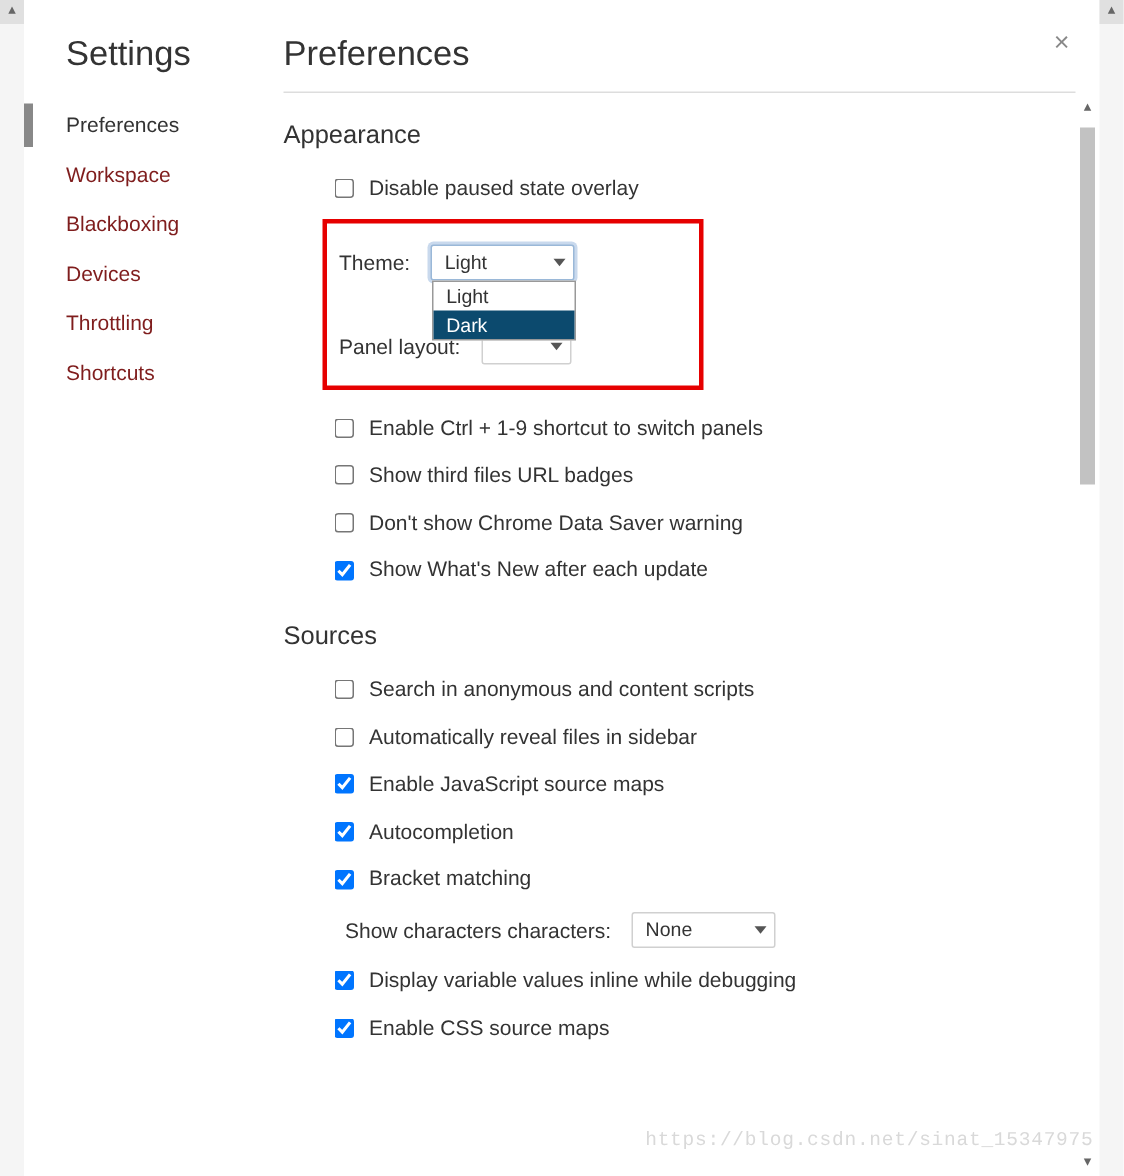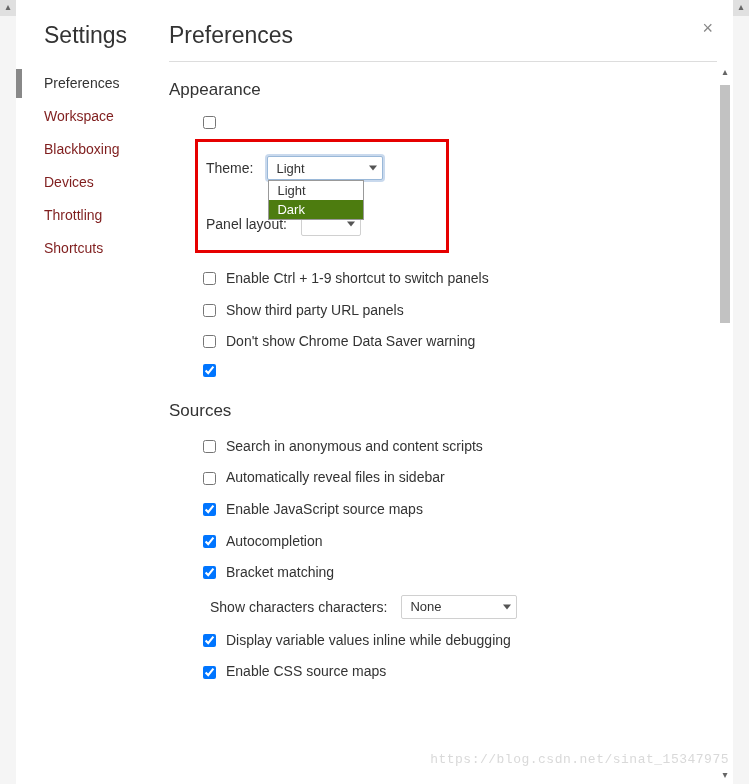--- a/index.html
+++ b/index.html
@@ -35,20 +35,21 @@
       color: #666;
       cursor: pointer;
     }
     .container {
       position: absolute;
       left: 16px;
       right: 16px;
       top: 0;
       bottom: 0;
       display: flex;
+      gap: 20px;
     }
     .sidebar {
       width: 145px;
       padding-top: 22px;
       flex-shrink: 0;
     }
     .sidebar-title {
       font-size: 23px;
       font-weight: 400;
       color: #333;
@@ -115,21 +116,21 @@
       padding: 6px 0 6px 41px;
       display: flex;
       align-items: center;
       font-size: 14px;
     }
     .select-row .label {
       margin-right: 14px;
     }
     .select-box {
       position: relative;
-      width: 116px;
+      width: 96px;
       height: 24px;
       background: #fff;
       border: 1px solid #d0d0d0;
       border-radius: 2px;
       display: flex;
       align-items: center;
       padding: 0 18px 0 8px;
       cursor: pointer;
       font-size: 13px;
     }
@@ -155,21 +156,21 @@
       background: #fff;
       border: 1px solid #999;
       z-index: 20;
     }
     .dropdown-option {
       padding: 2px 8px;
       font-size: 13px;
       cursor: pointer;
     }
     .dropdown-option.highlighted {
-      background: #4d7c0f;
+      background: #0c4a6e;
       color: #fff;
     }
     .callout-box {
       border: 3px solid #e60000;
       padding: 8px 8px 8px 0;
       margin-left: 26px;
       margin-top: 4px;
       width: 254px;
       position: relative;
     }
@@ -250,20 +251,21 @@
     <div class="inner-scrollbar">
       <div class="inner-arrow up">▴</div>
       <div class="inner-thumb"></div>
       <div class="inner-arrow down">▾</div>
     </div>
 
     <h2 class="section-title">Appearance</h2>
 
     <div class="setting-row">
       <input type="checkbox" style="">
+      <label>Disable paused state overlay</label>
     </div>
 
     <div class="callout-box">
       <div class="select-row">
         <span class="label">Theme:</span>
         <div class="select-box focused">
           <span>Light</span>
           <span class="select-arrow"></span>
           <div class="dropdown">
             <div class="dropdown-option"><span>Light</span></div>
@@ -279,28 +281,29 @@
         </div>
       </div>
     </div>
 
     <div class="setting-row" style="margin-top:10px;">
       <input type="checkbox" style="">
       <label>Enable Ctrl + 1-9 shortcut to switch panels</label>
     </div>
     <div class="setting-row">
       <input type="checkbox" style="">
-      <label>Show third party URL panels</label>
+      <label>Show third files URL badges</label>
     </div>
     <div class="setting-row">
       <input type="checkbox" style="">
       <label>Don't show Chrome Data Saver warning</label>
     </div>
     <div class="setting-row">
       <input type="checkbox" checked="" style="">
+      <label>Show What's New after each update</label>
     </div>
 
     <h2 class="section-title">Sources</h2>
 
     <div class="setting-row">
       <input type="checkbox" style="">
       <label>Search in anonymous and content scripts</label>
     </div>
     <div class="setting-row">
       <input type="checkbox" style="">

